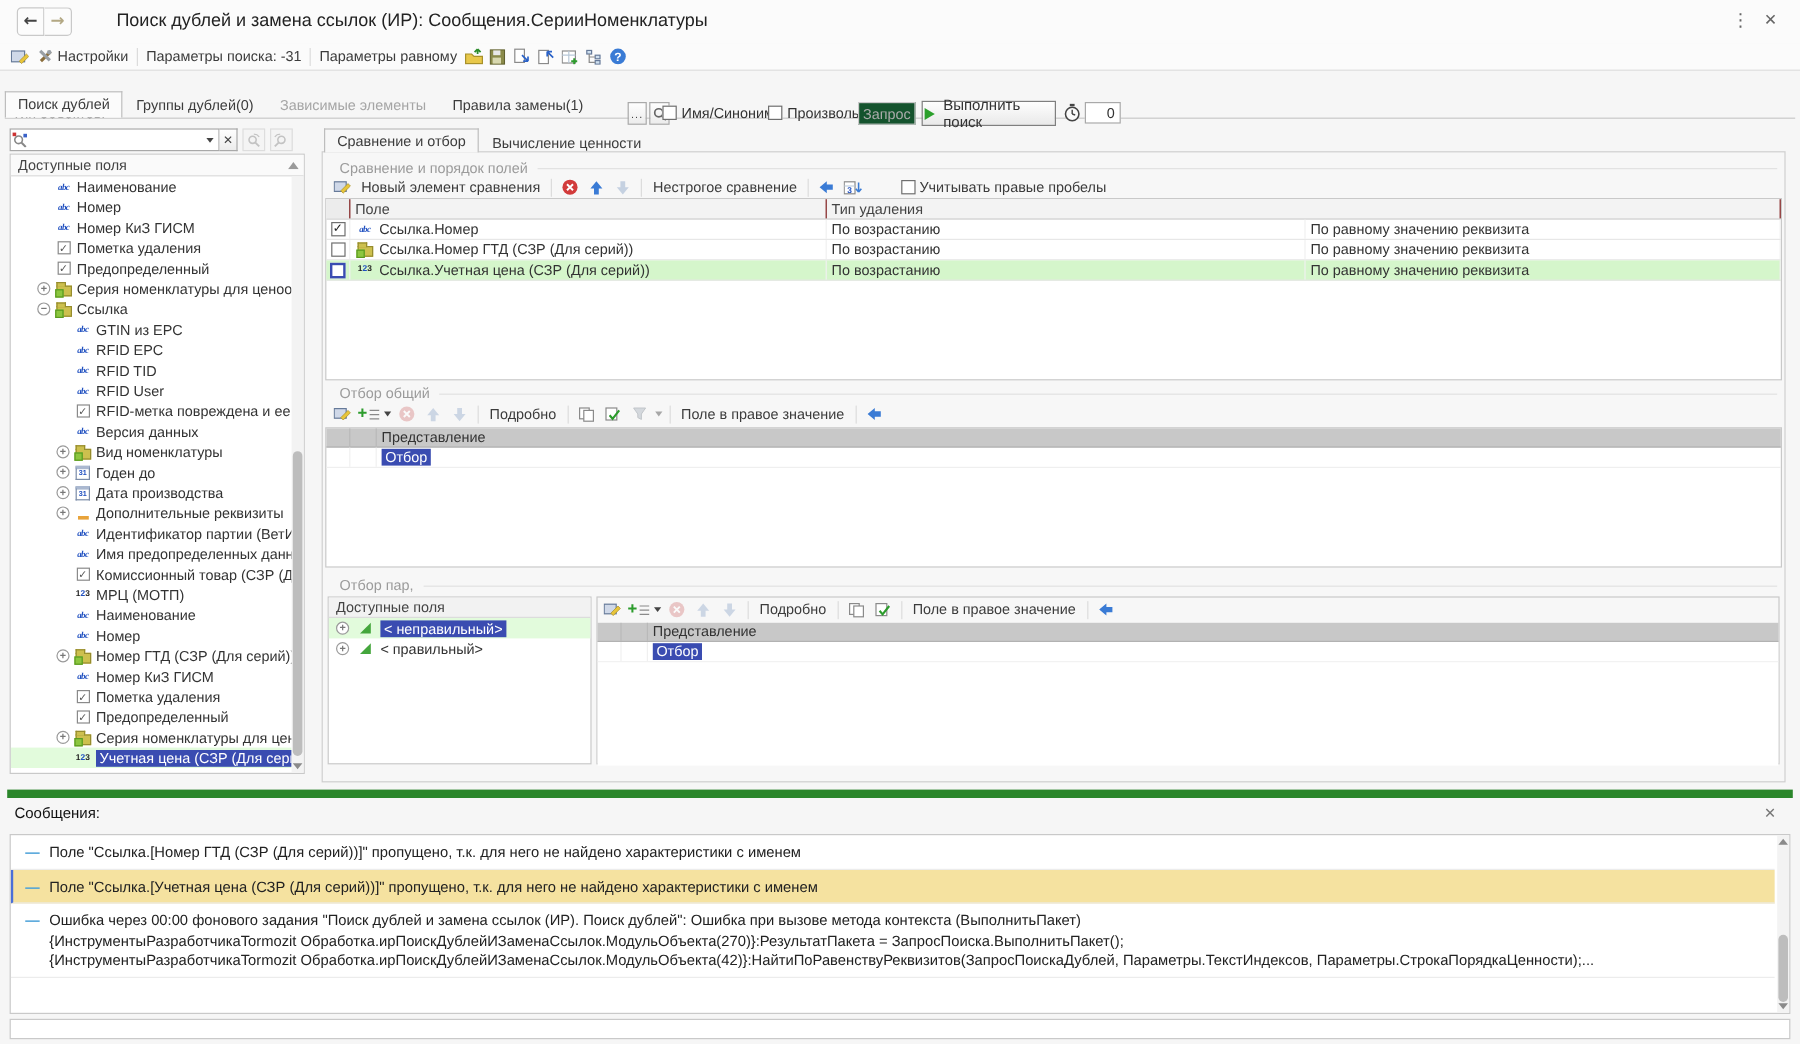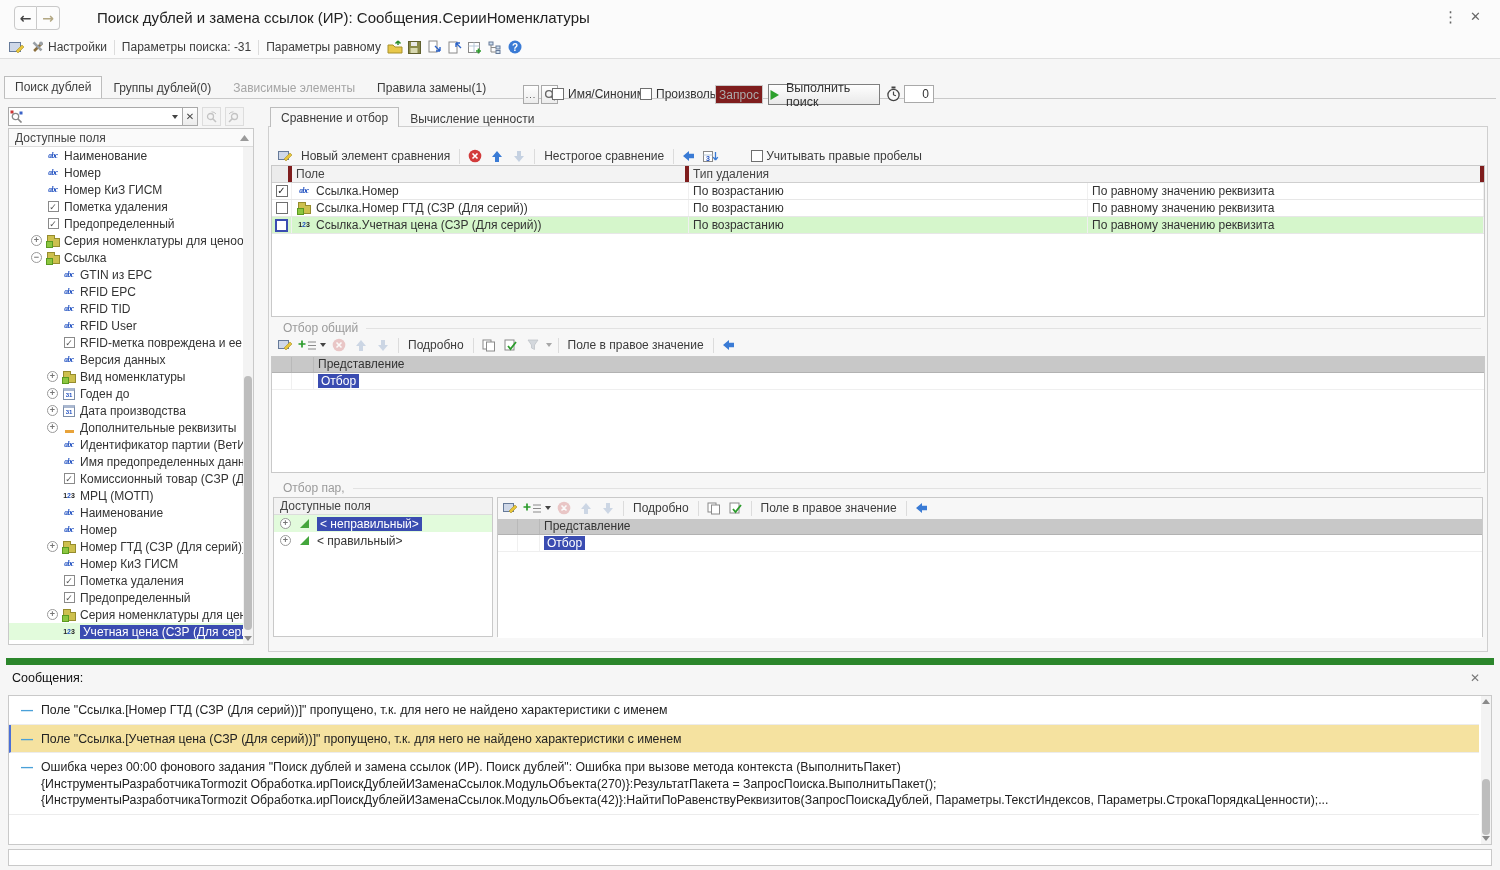--- a/index.html
+++ b/index.html
@@ -32,21 +32,21 @@
 #rtabs .tab.active{height:20px;background:#f7f7f7}
 
 #objrow{position:absolute;left:0;top:84px;width:1500px;height:22px}
 .combo{position:absolute;display:flex;background:#fff;border:1px solid #a9a9a9;height:19px;align-items:center}
 .combo .val{flex:1;padding:0 5px;white-space:nowrap;overflow:hidden}
 .drop{width:16px;height:100%;border-left:1px solid #c9c9c9;display:flex;align-items:center;justify-content:center}
 .caret{width:0;height:0;border-left:3.5px solid transparent;border-right:3.5px solid transparent;border-top:4px solid #444}
 .sqbtn{position:absolute;height:19px;display:flex;align-items:center;justify-content:center;border:1px solid #a9a9a9;background:linear-gradient(#fefefe,#ececec)}
 .cbox{display:inline-block;width:12px;height:12px;border:1px solid #6f6f6f;background:#fff;vertical-align:-2px}
 .cblabel{margin-left:4px;white-space:nowrap}
-#btn-query{left:715px;top:1px;width:48px;color:#ababab;border-color:#c9c9c9;background:#7f1d1d}
+#btn-query{left:715px;top:1px;width:48px;color:#ababab;border-color:#c9c9c9;background:#14532d}
 #btn-run{left:768px;top:0px;width:112px;height:21px;border:1px solid #7f7f7f;background:linear-gradient(#fefefe,#e9e9e9);display:flex;align-items:center;justify-content:center;gap:6px;position:absolute;font-size:12.5px}
 #timerbox{position:absolute;left:886px;top:1px;display:flex;align-items:center;gap:3px}
 #timerfield{width:30px;height:18px;border:1px solid #a9a9a9;background:#fff;text-align:right;padding:1px 4px}
 
 #searchrow{position:absolute;left:8px;top:107px;display:flex;align-items:center}
 #searchbox{width:175px;height:19px;border:1px solid #a9a9a9;background:#fff;display:flex;align-items:center}
 #searchbox .sp{flex:1}
 .minibtn{width:14px;height:17px;display:flex;align-items:center;justify-content:center}
 #search-clear{width:15px;height:19px;border:1px solid #a9a9a9;border-left:none;background:linear-gradient(#fefefe,#ececec);display:flex;align-items:center;justify-content:center;font-size:10px;color:#444}
 .findbtn{width:19px;height:19px;border:1px solid #c9c9c9;background:#f4f4f4;display:flex;align-items:center;justify-content:center;margin-left:4px;opacity:.55}
@@ -77,21 +77,21 @@
 .sarrow.up{border-bottom:5px solid #8a8a8a}
 .sarrow.down{border-top:5px solid #8a8a8a}
 .sthumb{position:absolute;left:1px;width:8px;background:#bdbdbd;border-radius:4px}
 
 #rbox{position:absolute;left:268px;top:126px;width:1220px;height:526px;border:1px solid #cfcfcf;background:#f7f7f7}
 .sec-label{display:flex;align-items:center;gap:8px;color:#9b9b9b;white-space:nowrap}
 .sec-label::after{content:"";flex:1;border-top:1px solid #e2e2e2}
 .tbar{display:flex;align-items:center;gap:2px;height:18px}
 .tblwrap{position:absolute;background:#fff;border:1px solid #c9c9c9}
 .thead{display:flex;height:17px;background:#f3f3f3;border-bottom:1px solid #cfcfcf;color:#444}
-.thead div{padding:1px 4px;border-right:4px solid #7f1d1d;white-space:nowrap;overflow:hidden}
+.thead div{padding:1px 4px;border-right:1px solid #7f1d1d;white-space:nowrap;overflow:hidden}
 .trow{display:flex;height:17px;border-bottom:1px solid #e7e7e7;align-items:center}
 .trow div{padding:0 4px;border-right:1px solid #f0f0f0;white-space:nowrap;overflow:hidden;height:100%;display:flex;align-items:center;gap:4px}
 .trow.hl{background:#d5f6cb}
 .gut{width:20px;flex:none;justify-content:center}
 .cb2{width:12px;height:12px;border:1px solid #6f6f6f;background:#fff;display:inline-flex;align-items:center;justify-content:center;font:10px/10px "Liberation Sans",sans-serif;color:#222;flex:none}
 .cb2.on::before{content:"✓"}
 .cb2.focus{border:2px solid #3a4cb1;width:13px;height:13px}
 .ghead{display:flex;height:16px;background:#c8c8c8;border-bottom:1px solid #b2b2b2;color:#333}
 .ghead div{padding:0 4px;white-space:nowrap}
 .gcol1{width:20px;flex:none;border-right:1px solid #b9b9b9}
@@ -494,20 +494,23 @@
   </div>
 </div>
 
 <div id="rtabs" class="tabbar">
   <span class="tab active">Сравнение и отбор</span>
   <span class="tab">Вычисление ценности</span>
 </div>
 
 <div id="rbox">
 
+  <div class="sec-label abs" style="left:14px;top:6px;right:6px">
+      <span>Сравнение и порядок полей</span>
+    </div>
   <div class="tbar abs" style="left:6px;top:20px">
     <span class="ticon">
         <svg width="15" height="12">
           <rect x="0.5" y="1.5" width="10" height="8" fill="#cfd8e8" stroke="#667a99"></rect>
           <path d="M6 10 L12 4 l2 2 L8 12 Z" fill="#e8c53a" stroke="#a8912a" stroke-width="0.6" transform="translate(0,-1)"></path>
         </svg>
       </span>
     <span class="flat">Новый элемент сравнения</span>
     <span class="vsep"></span>
     <span class="ticon">

